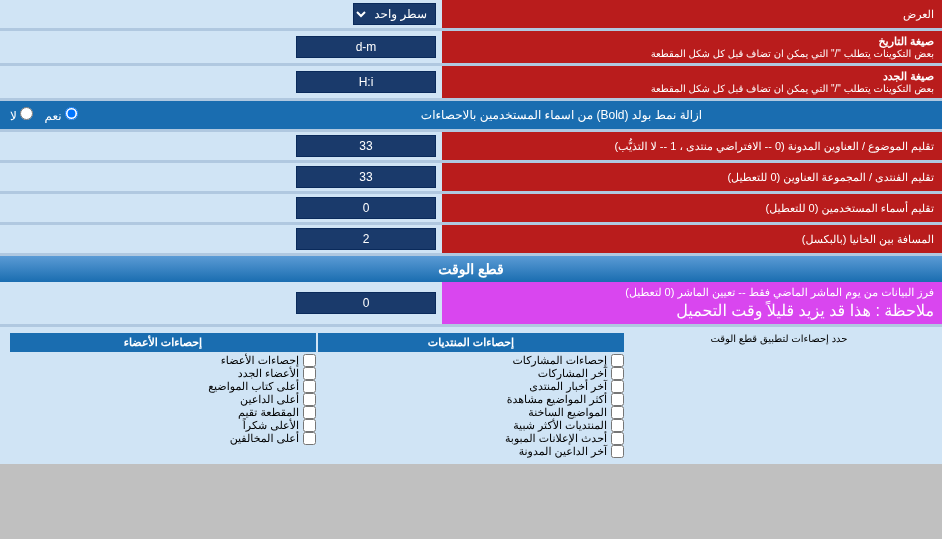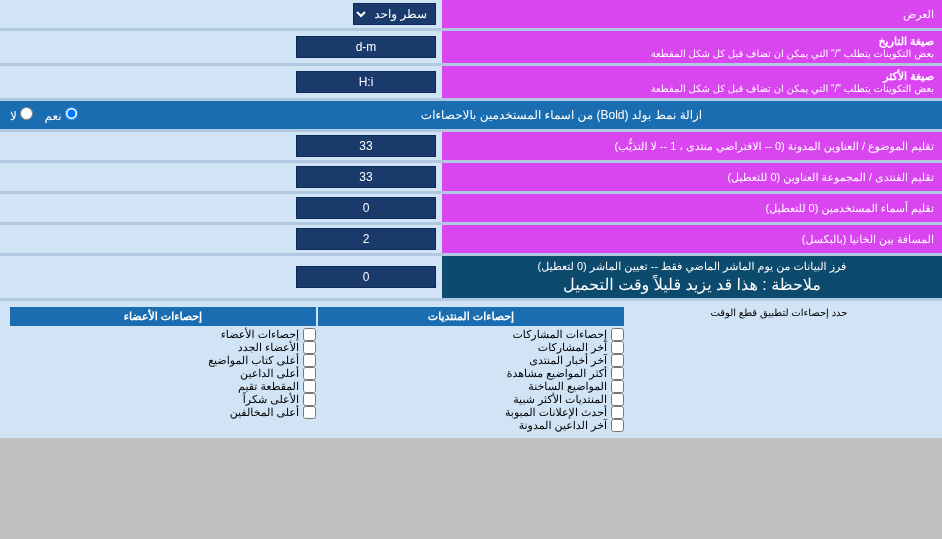--- a/index.html
+++ b/index.html
@@ -9,21 +9,21 @@
       direction: rtl;
       background: #c0c0c0;
     }
 
     .main-table {
       width: 942px;
       border-collapse: collapse;
     }
 
     .row-label {
-      background: #d946ef;
+      background: #b91c1c;
       color: #fff;
       padding: 4px 8px;
       text-align: right;
       vertical-align: middle;
       font-size: 11px;
     }
 
     .row-input-cell {
       background: #d0e4f5;
       padding: 3px 6px;
@@ -78,24 +78,24 @@
     .checkbox-col-header {
       background: #1a6db0;
       color: #fff;
       font-weight: bold;
       text-align: center;
       padding: 3px 6px;
       font-size: 11px;
     }
 
     .time-cut-label {
-      background: #0c4a6e;
+      background: #d946ef;
       color: #fff;
       padding: 4px 8px;
-      text-align: center;
+      text-align: right;
       font-size: 11px;
       vertical-align: top;
     }
   </style>
 </head>
 <body>
 
 <table class="main-table" cellpadding="0" cellspacing="1">
 
   <tbody>
@@ -123,21 +123,21 @@
       <input type="text" class="input-dark" value="d-m" style="">
     </td>
   </tr>
 
   <tr>
         <td colspan="2" class="section-divider"></td>
       </tr>
 
   <tr>
     <td class="row-label">
-      <div style="font-weight:bold;">صيغة الأكثر</div>
+      <div style="font-weight:bold;">صيغة الجدد</div>
       <div style="font-size:10px;font-weight:normal;">بعض التكوينات يتطلب "/" التي يمكن ان تضاف قبل كل شكل المقطعة</div>
     </td>
     <td class="row-input-cell">
       <input type="text" class="input-dark" value="H:i" style="">
     </td>
   </tr>
 
   <tr>
         <td colspan="2" class="section-divider"></td>
       </tr>
@@ -205,20 +205,25 @@
     <td class="row-label">المسافة بين الخانيا (بالبكسل)</td>
     <td class="row-input-cell">
       <input type="text" class="input-dark" value="2" style="">
     </td>
   </tr>
 
   <tr>
         <td colspan="2" class="section-divider"></td>
       </tr>
 
+  <tr>
+    <td colspan="2" class="section-header">
+      <span>قطع الوقت</span>
+    </td>
+  </tr>
 
   <tr>
     <td class="time-cut-label">
       <div style="font-size:11px;">فرز البيانات من يوم الماشر الماضي فقط -- تعيين الماشر (0 لتعطيل)</div>
       <div style="font-size:16px;font-weight:normal;margin-top:2px;">ملاحظة : هذا قد يزيد قليلاً وقت التحميل</div>
     </td>
     <td class="row-input-cell">
       <input type="text" class="input-dark" value="0" style="">
     </td>
   </tr>

